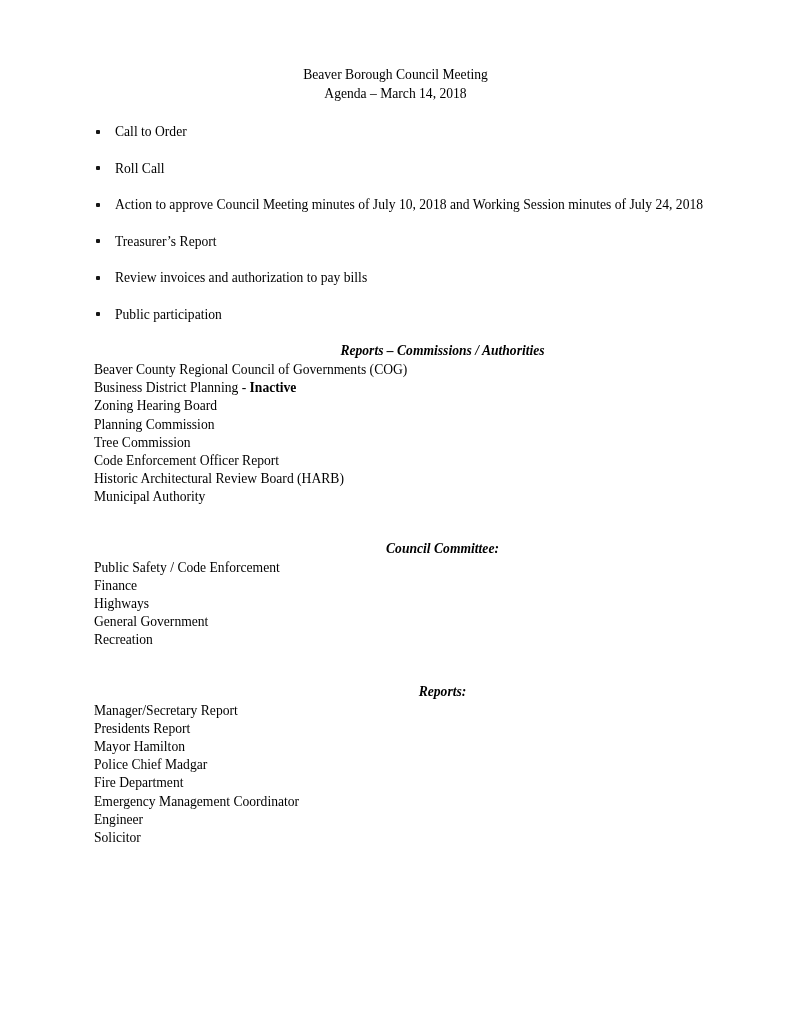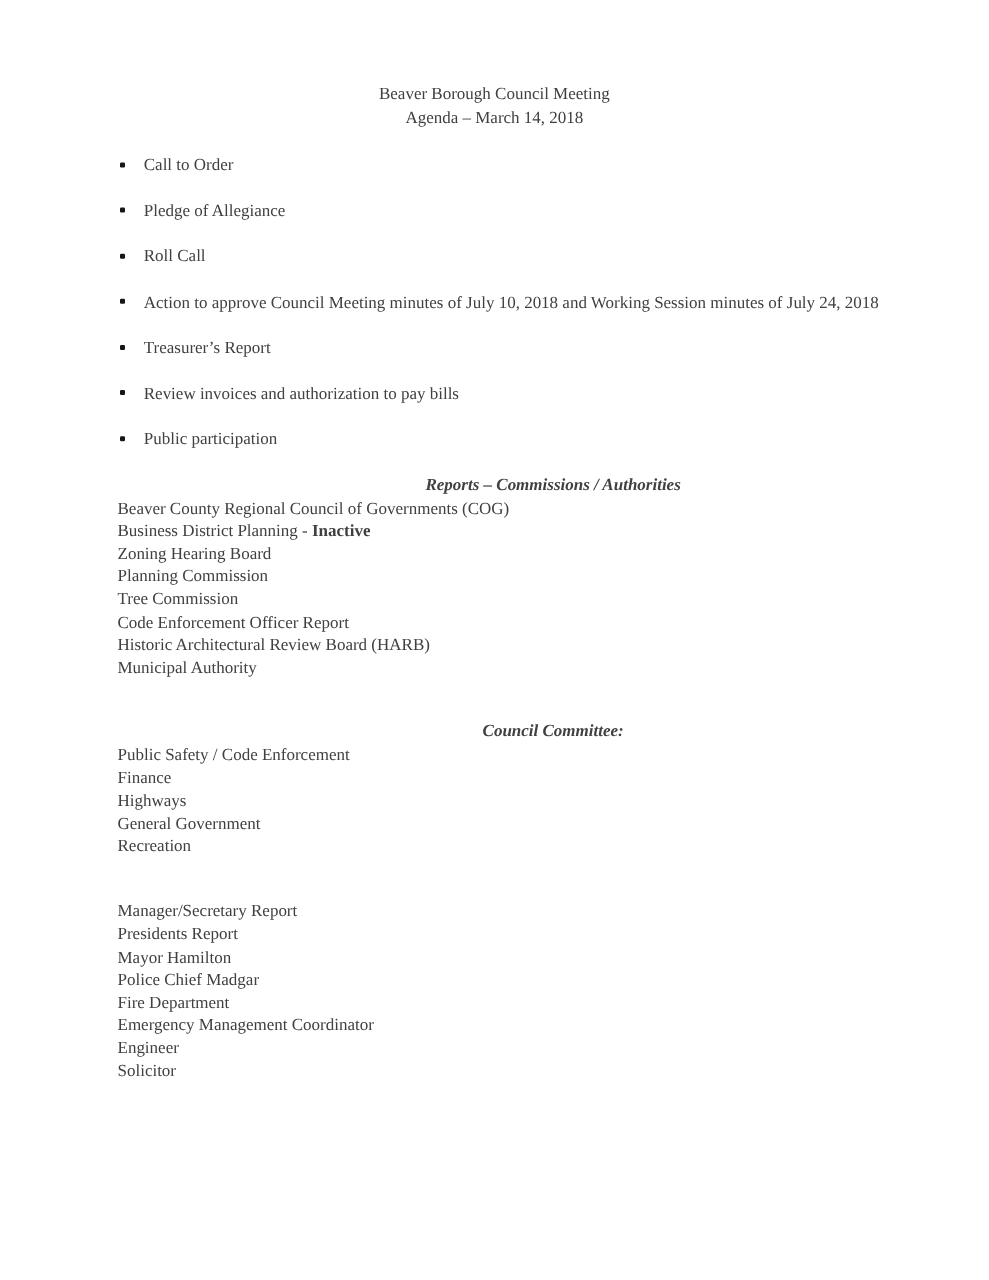--- a/index.html
+++ b/index.html
@@ -8,21 +8,21 @@
     background: #ffffff;
   }
   .page {
     position: relative;
     width: 791px;
     height: 1024px;
     background: #ffffff;
     overflow: hidden;
     font-family: "Liberation Serif", "DejaVu Serif", serif;
     font-size: 13.6px;
-    color: #404040;
+    color: #000000;
     box-sizing: border-box;
     padding-top: 66px;
   }
   .title-block {
     text-align: center;
     line-height: 18.5px;
   }
   .agenda-list {
     margin: 20px 0 0 94px;
   }
@@ -71,21 +71,20 @@
 
 <div class="page">
 
   <div class="title-block">
     <div>Beaver Borough Council Meeting</div>
     <div>Agenda – March 14, 2018</div>
   </div>
 
   <div class="agenda-list">
       <div class="agenda-item">Call to Order</div>
-      <div class="agenda-item">Pledge of Allegiance</div>
       <div class="agenda-item">Roll Call</div>
       <div class="agenda-item">Action to approve Council Meeting minutes of July 10, 2018 and Working Session minutes of July 24, 2018</div>
       <div class="agenda-item">Treasurer’s Report</div>
       <div class="agenda-item">Review invoices and authorization to pay bills</div>
       <div class="agenda-item">Public participation</div>
     </div>
 
   <div class="section section-first">
     <div class="section-heading">Reports – Commissions / Authorities</div>
     <div class="section-items">
@@ -105,20 +104,21 @@
     <div class="section-items">
         <div class="section-item">Public Safety / Code Enforcement</div>
         <div class="section-item">Finance</div>
         <div class="section-item">Highways</div>
         <div class="section-item">General Government</div>
         <div class="section-item">Recreation</div>
       </div>
   </div>
 
   <div class="section">
+    <div class="section-heading">Reports:</div>
     <div class="section-items">
         <div class="section-item">Manager/Secretary Report</div>
         <div class="section-item">Presidents Report</div>
         <div class="section-item">Mayor Hamilton</div>
         <div class="section-item">Police Chief Madgar</div>
         <div class="section-item">Fire Department</div>
         <div class="section-item">Emergency Management Coordinator</div>
         <div class="section-item">Engineer</div>
         <div class="section-item">Solicitor</div>
       </div>

